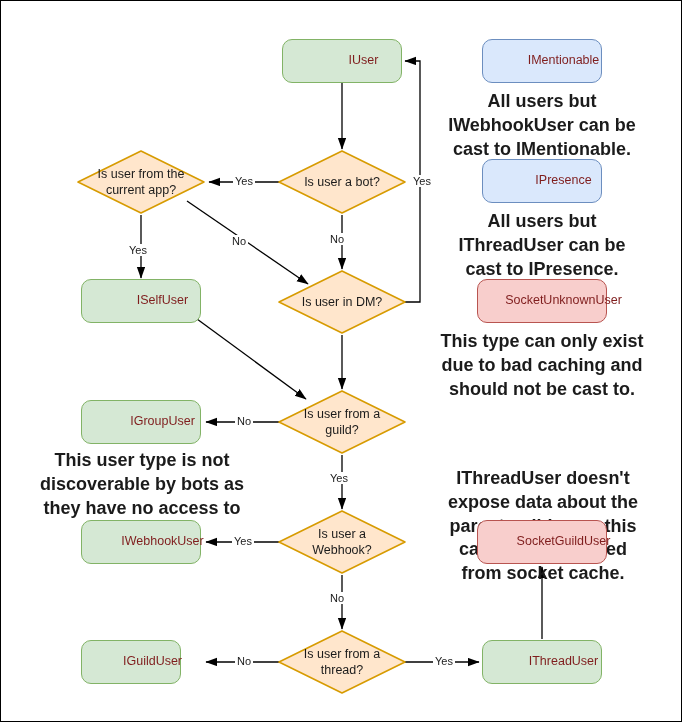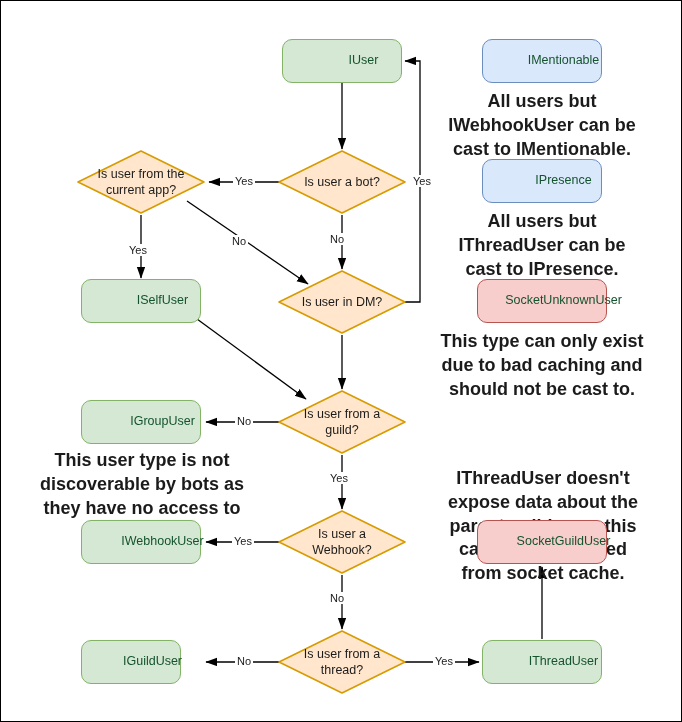--- a/index.html
+++ b/index.html
@@ -28,21 +28,21 @@
     pointer-events: none;
   }
   .node {
     position: absolute;
     box-sizing: border-box;
     display: flex;
     align-items: center;
     justify-content: center;
     text-align: center;
     font-size: 12.5px;
-    color: #14532d;
+    color: #7f1d1d;
     line-height: 1.25;
     z-index: 3;
     padding-left: 43px;
   }
   .box {
     border-radius: 10px;
     border-width: 1.4px;
     border-style: solid;
   }
   .box.green  { background: #d5e8d4; border-color: #82b366; }

